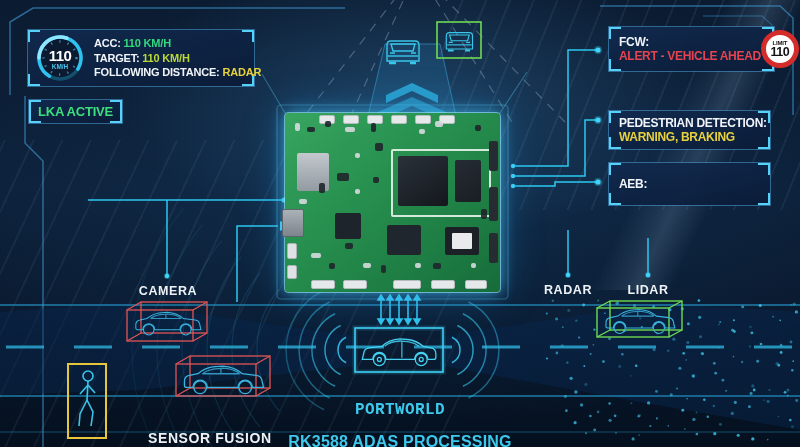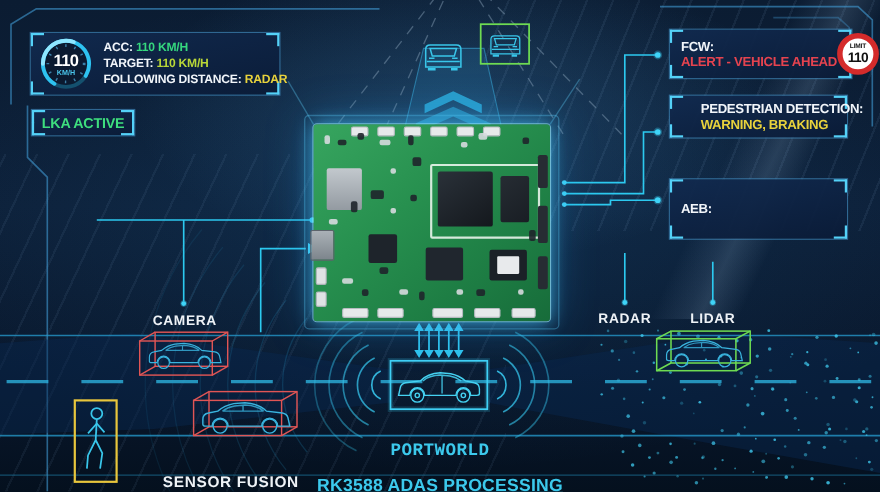--- a/index.html
+++ b/index.html
@@ -47,22 +47,22 @@
   .gauge-value{position:absolute;left:0;top:13px;width:48px;text-align:center;
     font-size:15px;font-weight:bold;color:#fff;letter-spacing:-.5px;}
   .gauge-unit{position:absolute;left:0;top:29px;width:48px;text-align:center;
     font-size:6.5px;font-weight:bold;color:#4ac4ea;}
   .acc-lines{margin-left:10px;font-size:11px;line-height:14.5px;letter-spacing:-.2px;white-space:nowrap;}
 
   .lka-badge{left:28px;top:99px;width:95px;height:25px;display:flex;align-items:center;justify-content:center;
     font-size:13px;font-weight:bold;color:#3ede7e;letter-spacing:-.2px;}
 
   .fcw-panel{left:608px;top:26px;width:167px;height:46px;display:flex;align-items:center;padding:0 6px 0 10px;}
-  .ped-panel{left:608px;top:86px;width:163px;height:40px;display:flex;align-items:center;padding:0 8px 0 28px;}
-  .aeb-panel{left:608px;top:162px;width:163px;height:56px;display:flex;align-items:center;padding:0 8px 0 10px;}
+  .ped-panel{left:608px;top:110px;width:163px;height:40px;display:flex;align-items:center;padding:0 8px 0 10px;}
+  .aeb-panel{left:608px;top:162px;width:163px;height:44px;display:flex;align-items:center;padding:0 8px 0 10px;}
   .panel-text{flex:1;font-size:12px;line-height:14px;letter-spacing:-.3px;white-space:nowrap;}
 
   .limit-sign{flex:0 0 auto;width:38px;height:38px;border-radius:50%;background:#fff;border:5px solid #d42b2b;
     box-sizing:border-box;display:flex;flex-direction:column;align-items:center;justify-content:center;line-height:1;}
   .limit-top{font-size:6px;font-weight:bold;color:#111;letter-spacing:-.2px;}
   .limit-num{font-size:12.5px;font-weight:bold;color:#111;letter-spacing:-.5px;}
 
   .scene-label{position:absolute;color:#eef2f6;font-weight:bold;font-size:12.5px;letter-spacing:.6px;text-align:center;}
   .lab-camera{left:118px;top:284px;width:100px;}
   .lab-radar{left:518px;top:283px;width:100px;}

